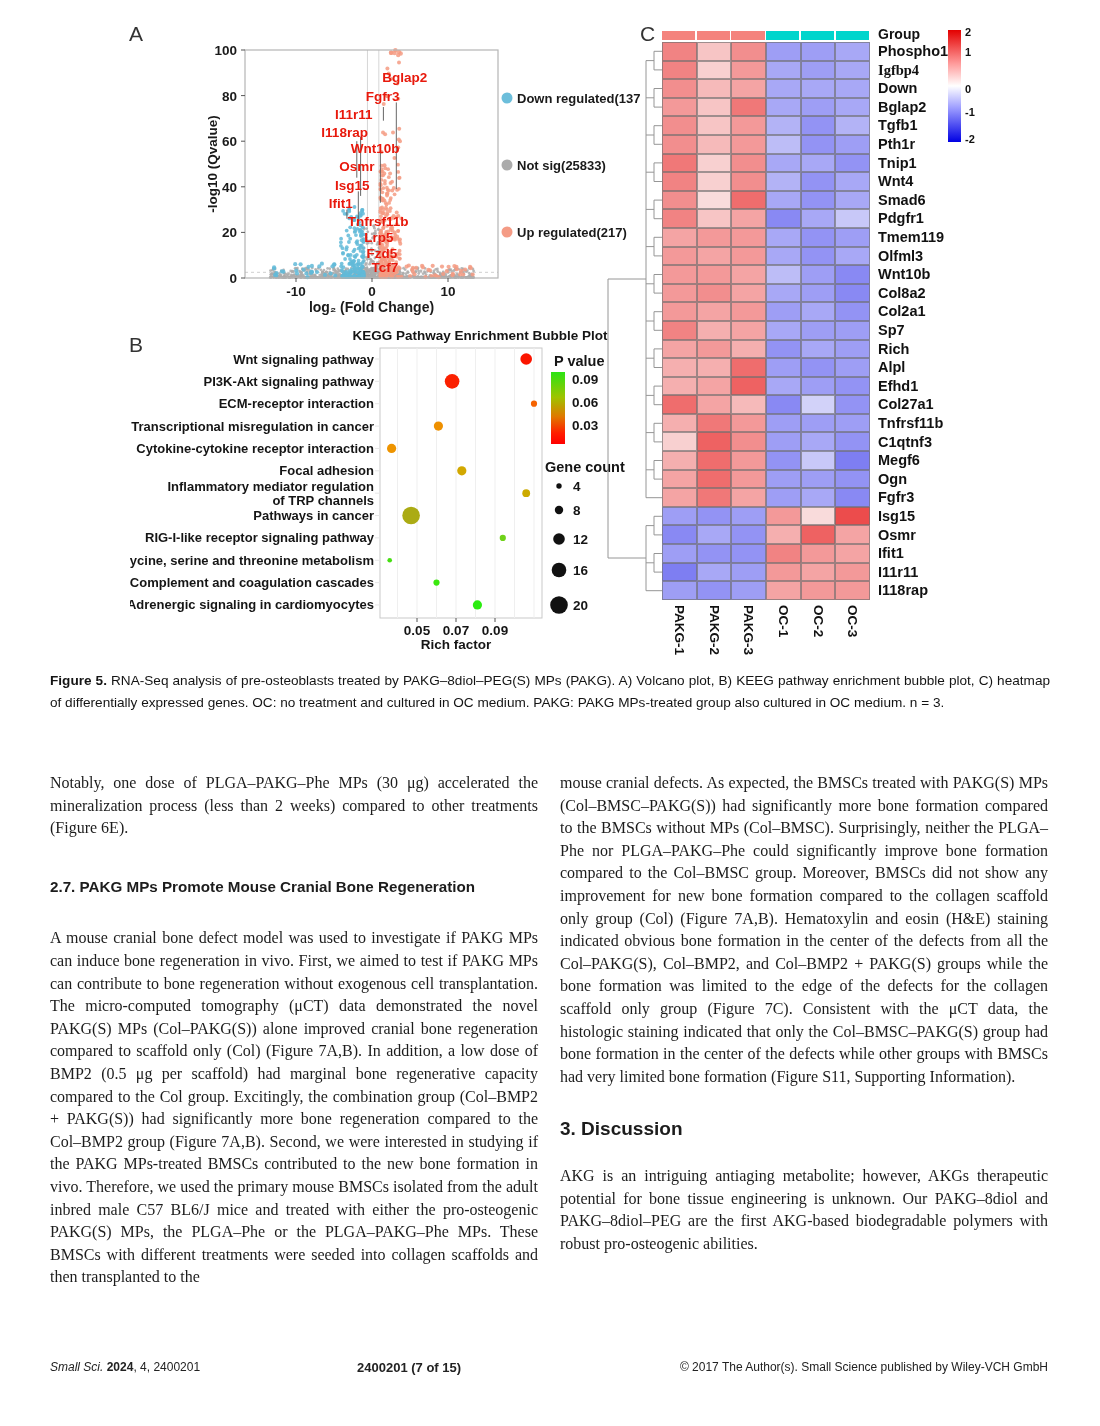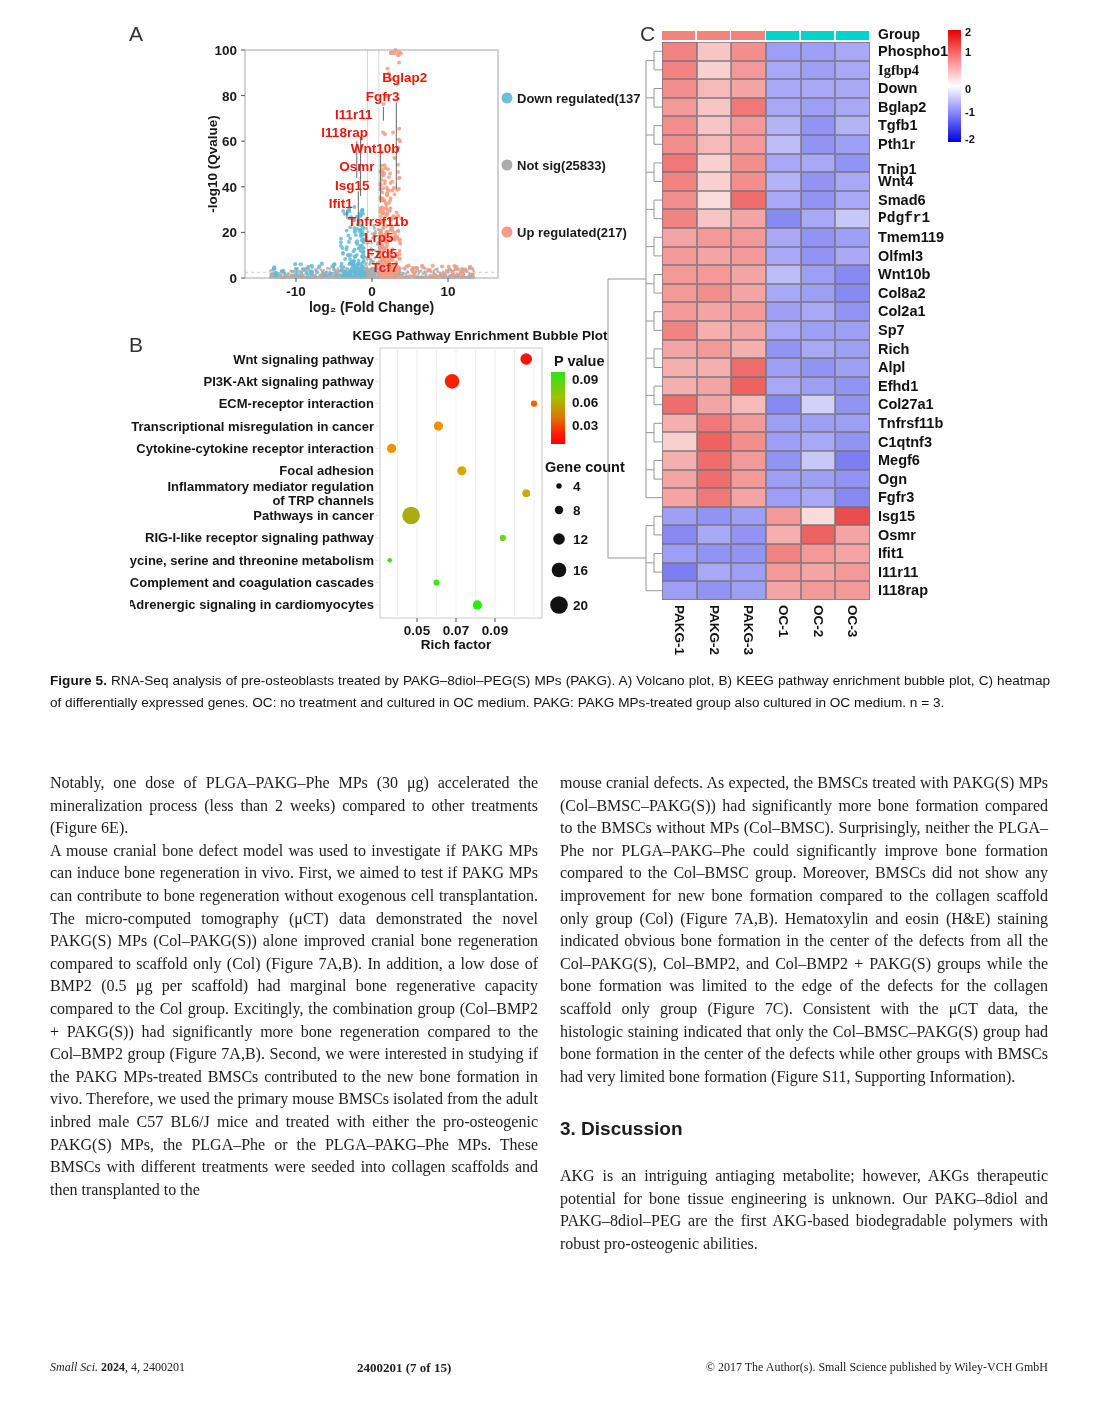--- a/index.html
+++ b/index.html
@@ -33,21 +33,21 @@
   #caption b{font-weight:bold;}
   .col{position:absolute;top:772px;width:488px;font-size:16px;line-height:22.6px;text-align:justify;}
   #col-left{left:50px;}
   #col-right{left:560px;}
   .col p{margin:0;}
   .sec-heading{font-family:"Liberation Sans",sans-serif;font-weight:bold;font-size:15.2px;
       margin:36px 0 29px 0;text-align:left;}
   .disc-heading{font-family:"Liberation Sans",sans-serif;font-weight:bold;font-size:19px;
       margin:30px 0 24px 0;text-align:left;}
   #footer{position:absolute;left:0;top:1360px;width:1100px;height:22px;
-      font-family:Liberation Serif, serif;font-size:12px;color:#222;}
+      font-family:Liberation Sans, sans-serif;font-size:12px;color:#222;}
   #footer .f-left{position:absolute;left:50px;top:0;}
   #footer .f-left .j{font-style:italic;}
   #footer .f-left .y{font-weight:bold;}
   #footer .f-center{position:absolute;left:357px;top:0;font-weight:bold;font-size:13px;}
   #footer .f-right{position:absolute;right:52px;top:0;}
 </style>
 </head>
 <body>
 
 <div id="page">
@@ -2049,24 +2049,24 @@
         <div class="hm-cell" style="background: rgb(244, 164, 164);"></div>
         <div class="hm-cell" style="background: rgb(243, 153, 153);"></div>
         <div class="hm-cell" style="background: rgb(243, 153, 153);"></div>
       </div>
       <div class="hm-gene" style="top: 17px;">Phospho1</div>
       <div class="hm-gene" style="top: 35.6px; font-family: Liberation Serif, serif;">Igfbp4</div>
       <div class="hm-gene" style="top: 54.2px;">Down</div>
       <div class="hm-gene" style="top: 72.8px;">Bglap2</div>
       <div class="hm-gene" style="top: 91.4px;">Tgfb1</div>
       <div class="hm-gene" style="top: 110px;">Pth1r</div>
-      <div class="hm-gene" style="top: 128.6px; margin-top: 6px;">Tnip1</div>
+      <div class="hm-gene" style="top: 128.6px;">Tnip1</div>
       <div class="hm-gene" style="top: 147.2px;">Wnt4</div>
       <div class="hm-gene" style="top: 165.8px;">Smad6</div>
-      <div class="hm-gene" style="top: 184.4px; font-family: Liberation Mono, monospace;">Pdgfr1</div>
+      <div class="hm-gene" style="top: 184.4px;">Pdgfr1</div>
       <div class="hm-gene" style="top: 203px;">Tmem119</div>
       <div class="hm-gene" style="top: 221.6px;">Olfml3</div>
       <div class="hm-gene" style="top: 240.2px;">Wnt10b</div>
       <div class="hm-gene" style="top: 258.8px;">Col8a2</div>
       <div class="hm-gene" style="top: 277.4px;">Col2a1</div>
       <div class="hm-gene" style="top: 296px;">Sp7</div>
       <div class="hm-gene" style="top: 314.6px;">Rich</div>
       <div class="hm-gene" style="top: 333.2px;">Alpl</div>
       <div class="hm-gene" style="top: 351.8px;">Efhd1</div>
       <div class="hm-gene" style="top: 370.4px;">Col27a1</div>
@@ -2093,20 +2093,21 @@
       <div class="hm-cbt" style="top: 81px;">-1</div>
       <div class="hm-cbt" style="top: 108px;">-2</div>
     </div>
 
   <div id="caption">
     <b>Figure 5.</b><span> RNA-Seq analysis of pre-osteoblasts treated by PAKG–8diol–PEG(S) MPs (PAKG). A) Volcano plot, B) KEEG pathway enrichment bubble plot, C) heatmap of differentially expressed genes. OC: no treatment and cultured in OC medium. PAKG: PAKG MPs-treated group also cultured in OC medium. n = 3.</span>
   </div>
 
   <div id="col-left" class="col">
     <p>Notably, one dose of PLGA–PAKG–Phe MPs (30 μg) accelerated the mineralization process (less than 2 weeks) compared to other treatments (Figure 6E).</p>
+    <div class="sec-heading">2.7. PAKG MPs Promote Mouse Cranial Bone Regeneration</div>
     <p>A mouse cranial bone defect model was used to investigate if PAKG MPs can induce bone regeneration in vivo. First, we aimed to test if PAKG MPs can contribute to bone regeneration without exogenous cell transplantation. The micro-computed tomography (μCT) data demonstrated the novel PAKG(S) MPs (Col–PAKG(S)) alone improved cranial bone regeneration compared to scaffold only (Col) (Figure 7A,B). In addition, a low dose of BMP2 (0.5 μg per scaffold) had marginal bone regenerative capacity compared to the Col group. Excitingly, the combination group (Col–BMP2 + PAKG(S)) had significantly more bone regeneration compared to the Col–BMP2 group (Figure 7A,B). Second, we were interested in studying if the PAKG MPs-treated BMSCs contributed to the new bone formation in vivo. Therefore, we used the primary mouse BMSCs isolated from the adult inbred male C57 BL6/J mice and treated with either the pro-osteogenic PAKG(S) MPs, the PLGA–Phe or the PLGA–PAKG–Phe MPs. These BMSCs with different treatments were seeded into collagen scaffolds and then transplanted to the</p>
   </div>
 
   <div id="col-right" class="col">
     <p>mouse cranial defects. As expected, the BMSCs treated with PAKG(S) MPs (Col–BMSC–PAKG(S)) had significantly more bone formation compared to the BMSCs without MPs (Col–BMSC). Surprisingly, neither the PLGA–Phe nor PLGA–PAKG–Phe could significantly improve bone formation compared to the Col–BMSC group. Moreover, BMSCs did not show any improvement for new bone formation compared to the collagen scaffold only group (Col) (Figure 7A,B). Hematoxylin and eosin (H&amp;E) staining indicated obvious bone formation in the center of the defects from all the Col–PAKG(S), Col–BMP2, and Col–BMP2 + PAKG(S) groups while the bone formation was limited to the edge of the defects for the collagen scaffold only group (Figure 7C). Consistent with the μCT data, the histologic staining indicated that only the Col–BMSC–PAKG(S) group had bone formation in the center of the defects while other groups with BMSCs had very limited bone formation (Figure S11, Supporting Information).</p>
     <div class="disc-heading">3. Discussion</div>
     <p>AKG is an intriguing antiaging metabolite; however, AKGs therapeutic potential for bone tissue engineering is unknown. Our PAKG–8diol and PAKG–8diol–PEG are the first AKG-based biodegradable polymers with robust pro-osteogenic abilities.</p>
   </div>
 
   <div id="footer">

